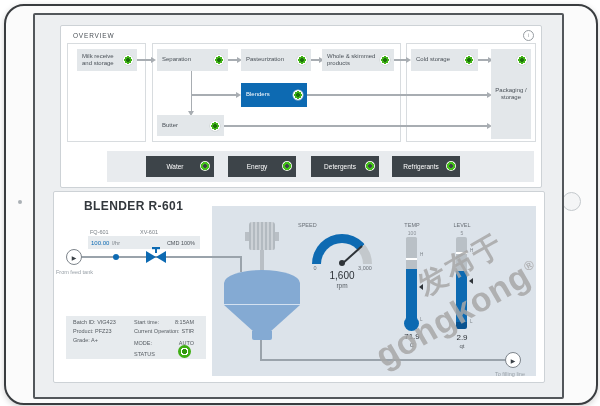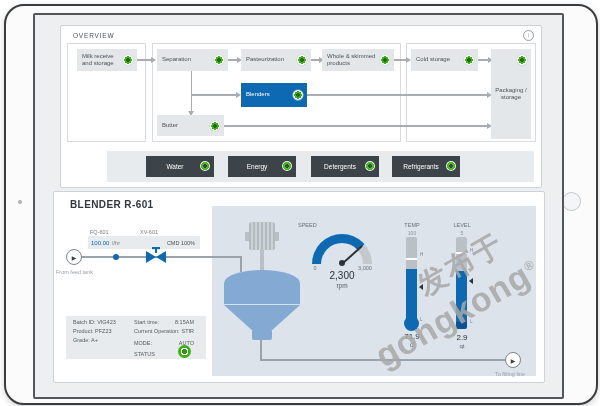--- a/index.html
+++ b/index.html
@@ -36,21 +36,21 @@
   .vl{position:absolute;width:1.5px;background:#a8adb2;}
   .ah-r{position:absolute;width:0;height:0;border-top:3px solid transparent;
     border-bottom:3px solid transparent;border-left:5px solid #a8adb2;}
   .ah-d{position:absolute;width:0;height:0;border-left:3px solid transparent;
     border-right:3px solid transparent;border-top:5px solid #a8adb2;}
   
   .strip{position:absolute;background:#e8ebee;}
   .ub{position:absolute;width:68px;height:21px;background:#3d4449;color:#fff;font-size:6.5px;
     display:flex;align-items:center;justify-content:center;padding-right:10px;box-sizing:border-box;}
   
-  .bl-title{position:absolute;font-size:10px;font-weight:bold;letter-spacing:.4px;color:#33383d;}
+  .bl-title{position:absolute;font-size:12px;font-weight:bold;letter-spacing:.4px;color:#33383d;margin-left:14px;}
   .diagram{position:absolute;background:#dce3ea;}
   .pipe{background:#9aa3ab;position:absolute;}
   .pcirc{position:absolute;width:16px;height:16px;border-radius:50%;background:#fff;border:1px solid #7d848b;
     display:flex;align-items:center;justify-content:center;font-size:6px;color:#3a4046;box-sizing:border-box;}
   .tinylab{position:absolute;font-size:5.5px;color:#98a0a7;}
   .taglab{position:absolute;font-size:5.5px;color:#7a8187;}
   .valbox{position:absolute;background:#e7ebee;display:flex;align-items:center;font-size:5.5px;box-sizing:border-box;}
   .dot{position:absolute;width:6px;height:6px;border-radius:50%;background:#0d6ab2;}
   
   .tk{position:absolute;background:#84aad3;}
@@ -230,21 +230,21 @@
         <span class="led-big" style="left:112px;top:29px;"></span>
       </div>
 
       <div class="gtext" style="left:244px;top:30px;width:30px;font-size:5.5px;color:#6a7077;text-align:left;">SPEED</div>
       <div class="gauge" style="left:258px;top:42px;">
         <div class="needle"></div>
         <div class="hub"></div>
       </div>
       <div class="gtext" style="left:256px;top:73px;width:10px;font-size:5.5px;color:#6a7077;">0</div>
       <div class="gtext" style="left:298px;top:73px;width:26px;font-size:5.5px;color:#6a7077;">3,000</div>
-      <div class="gtext" style="left:262px;top:78px;width:52px;font-size:10px;color:#2c3136;">2,300</div>
+      <div class="gtext" style="left:262px;top:78px;width:52px;font-size:10px;color:#2c3136;">1,600</div>
       <div class="gtext" style="left:262px;top:90px;width:52px;font-size:6.5px;color:#565c62;">rpm</div>
 
       <div class="gtext" style="left:345px;top:30px;width:26px;font-size:5.5px;color:#6a7077;">TEMP</div>
       <div class="gtext" style="left:345px;top:38px;width:26px;font-size:5px;color:#8a9096;">100</div>
       <div class="vbar" style="left:352px;top:45px;height:89px;background:linear-gradient(to bottom,#b9c0c6 0 36%,#0d6ab2 36%);"></div>
       <div class="wtick" style="left:352px;top:66px;"></div>
       <span class="hl-lab" style="left:366px;top:60px;">H</span>
       <div class="mark-l" style="left:365px;top:92px;"></div>
       <span class="hl-lab" style="left:366px;top:125px;">L</span>
       <div class="bulb" style="left:350px;top:124px;"></div>

